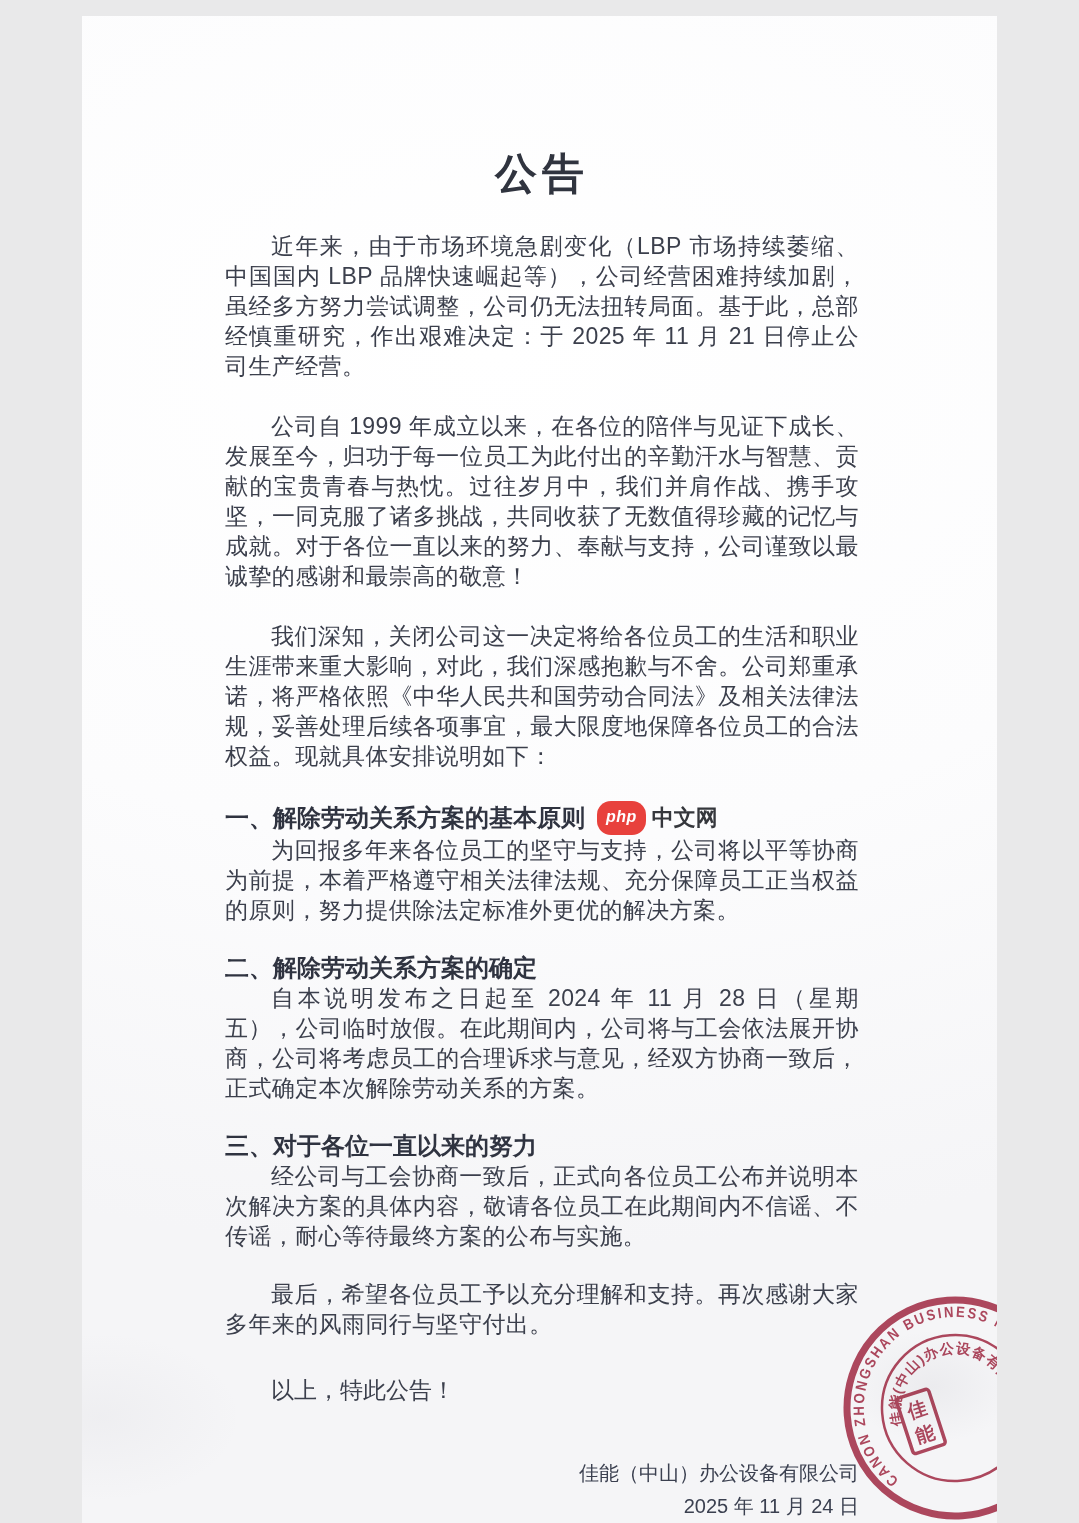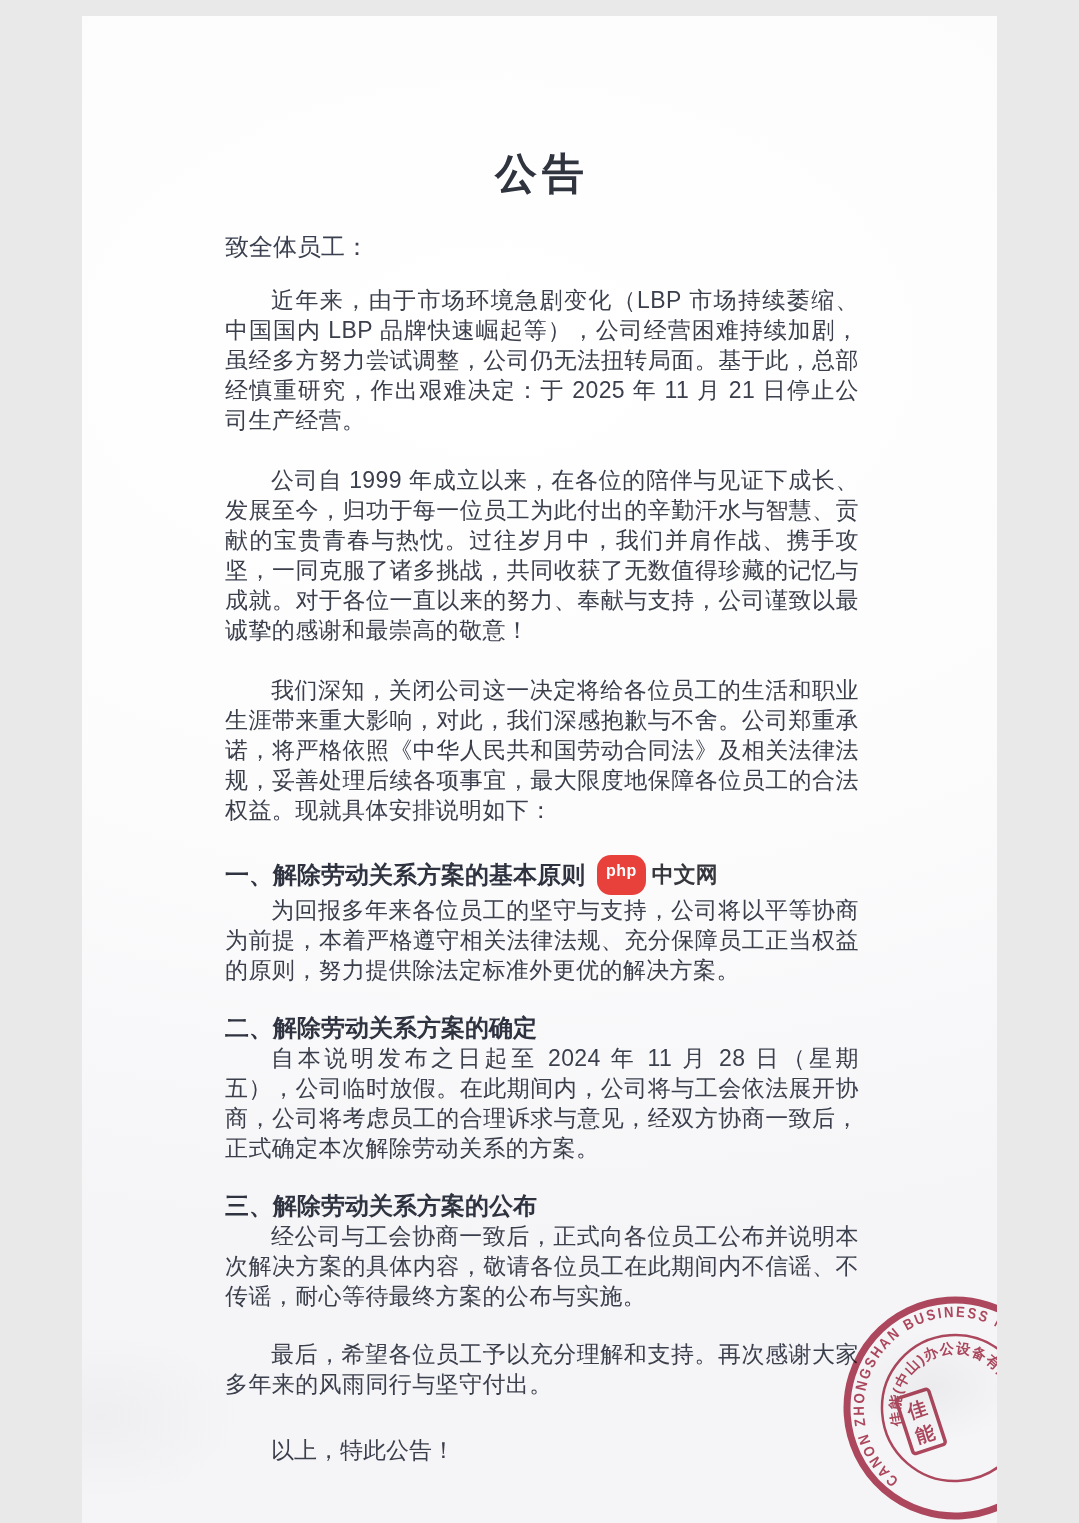--- a/index.html
+++ b/index.html
@@ -62,24 +62,25 @@
     margin-top: 52px;
     text-align: right;
     font-size: 20px;
     line-height: 33px;
     color: #3b4050;
   }
   
   .wm { display: inline-flex; align-items: center; gap: 6px; font-weight: 400; }
   .wm-badge {
     display: inline-block;
-    padding: 1px 9px 9px 9px;
+    padding: 1px 9px 3px 9px;
     border-radius: 14px;
     color: #ffffff;
     font-size: 16px;
+    font-style: italic;
     font-weight: 700;
     letter-spacing: 0.5px;
   }
   .wm-label {
     font-size: 22px;
     font-weight: 600;
     color: #35373c;
   }
   
   .stamp {
@@ -102,42 +103,41 @@
   .stamp-center { font-size: 19px; font-weight: 700; }
 </style>
 </head>
 <body>
 
 <div class="page">
   <div class="content">
 
     <div class="doc-title">公告</div>
 
-    <div class="salutation">致全体员工：</div>
 
     <p class="body-par">近年来，由于市场环境急剧变化（LBP 市场持续萎缩、中国国内 LBP 品牌快速崛起等），公司经营困难持续加剧，虽经多方努力尝试调整，公司仍无法扭转局面。基于此，总部经慎重研究，作出艰难决定：于 2025 年 11 月 21 日停止公司生产经营。</p>
     <p class="body-par">公司自 1999 年成立以来，在各位的陪伴与见证下成长、发展至今，归功于每一位员工为此付出的辛勤汗水与智慧、贡献的宝贵青春与热忱。过往岁月中，我们并肩作战、携手攻坚，一同克服了诸多挑战，共同收获了无数值得珍藏的记忆与成就。对于各位一直以来的努力、奉献与支持，公司谨致以最诚挚的感谢和最崇高的敬意！</p>
     <p class="body-par">我们深知，关闭公司这一决定将给各位员工的生活和职业生涯带来重大影响，对此，我们深感抱歉与不舍。公司郑重承诺，将严格依照《中华人民共和国劳动合同法》及相关法律法规，妥善处理后续各项事宜，最大限度地保障各位员工的合法权益。现就具体安排说明如下：</p>
 
     <div class="section-heading">
       <span>一、解除劳动关系方案的基本原则</span>
       <span class="wm">
         <span class="wm-badge" style="background-color: rgb(232, 65, 60);">php</span>
         <span class="wm-label">中文网</span>
       </span>
     </div>
     <p class="body-par section-body">为回报多年来各位员工的坚守与支持，公司将以平等协商为前提，本着严格遵守相关法律法规、充分保障员工正当权益的原则，努力提供除法定标准外更优的解决方案。</p>
 
     <div class="section-heading">
       <span>二、解除劳动关系方案的确定</span>
     </div>
     <p class="body-par section-body">自本说明发布之日起至 2024 年 11 月 28 日（星期五），公司临时放假。在此期间内，公司将与工会依法展开协商，公司将考虑员工的合理诉求与意见，经双方协商一致后，正式确定本次解除劳动关系的方案。</p>
 
     <div class="section-heading">
-      <span>三、解除劳动关系方案的公布</span>
+      <span>三、对于各位一直以来的努力</span>
     </div>
     <p class="body-par section-body">经公司与工会协商一致后，正式向各位员工公布并说明本次解决方案的具体内容，敬请各位员工在此期间内不信谣、不传谣，耐心等待最终方案的公布与实施。</p>
 
     <p class="body-par outro">最后，希望各位员工予以充分理解和支持。再次感谢大家多年来的风雨同行与坚守付出。</p>
 
     <p class="closing-par">以上，特此公告！</p>
 
     <div class="signature-block">
       <div>佳能（中山）办公设备有限公司</div>
       <div>2025 年 11 月 24 日</div>

